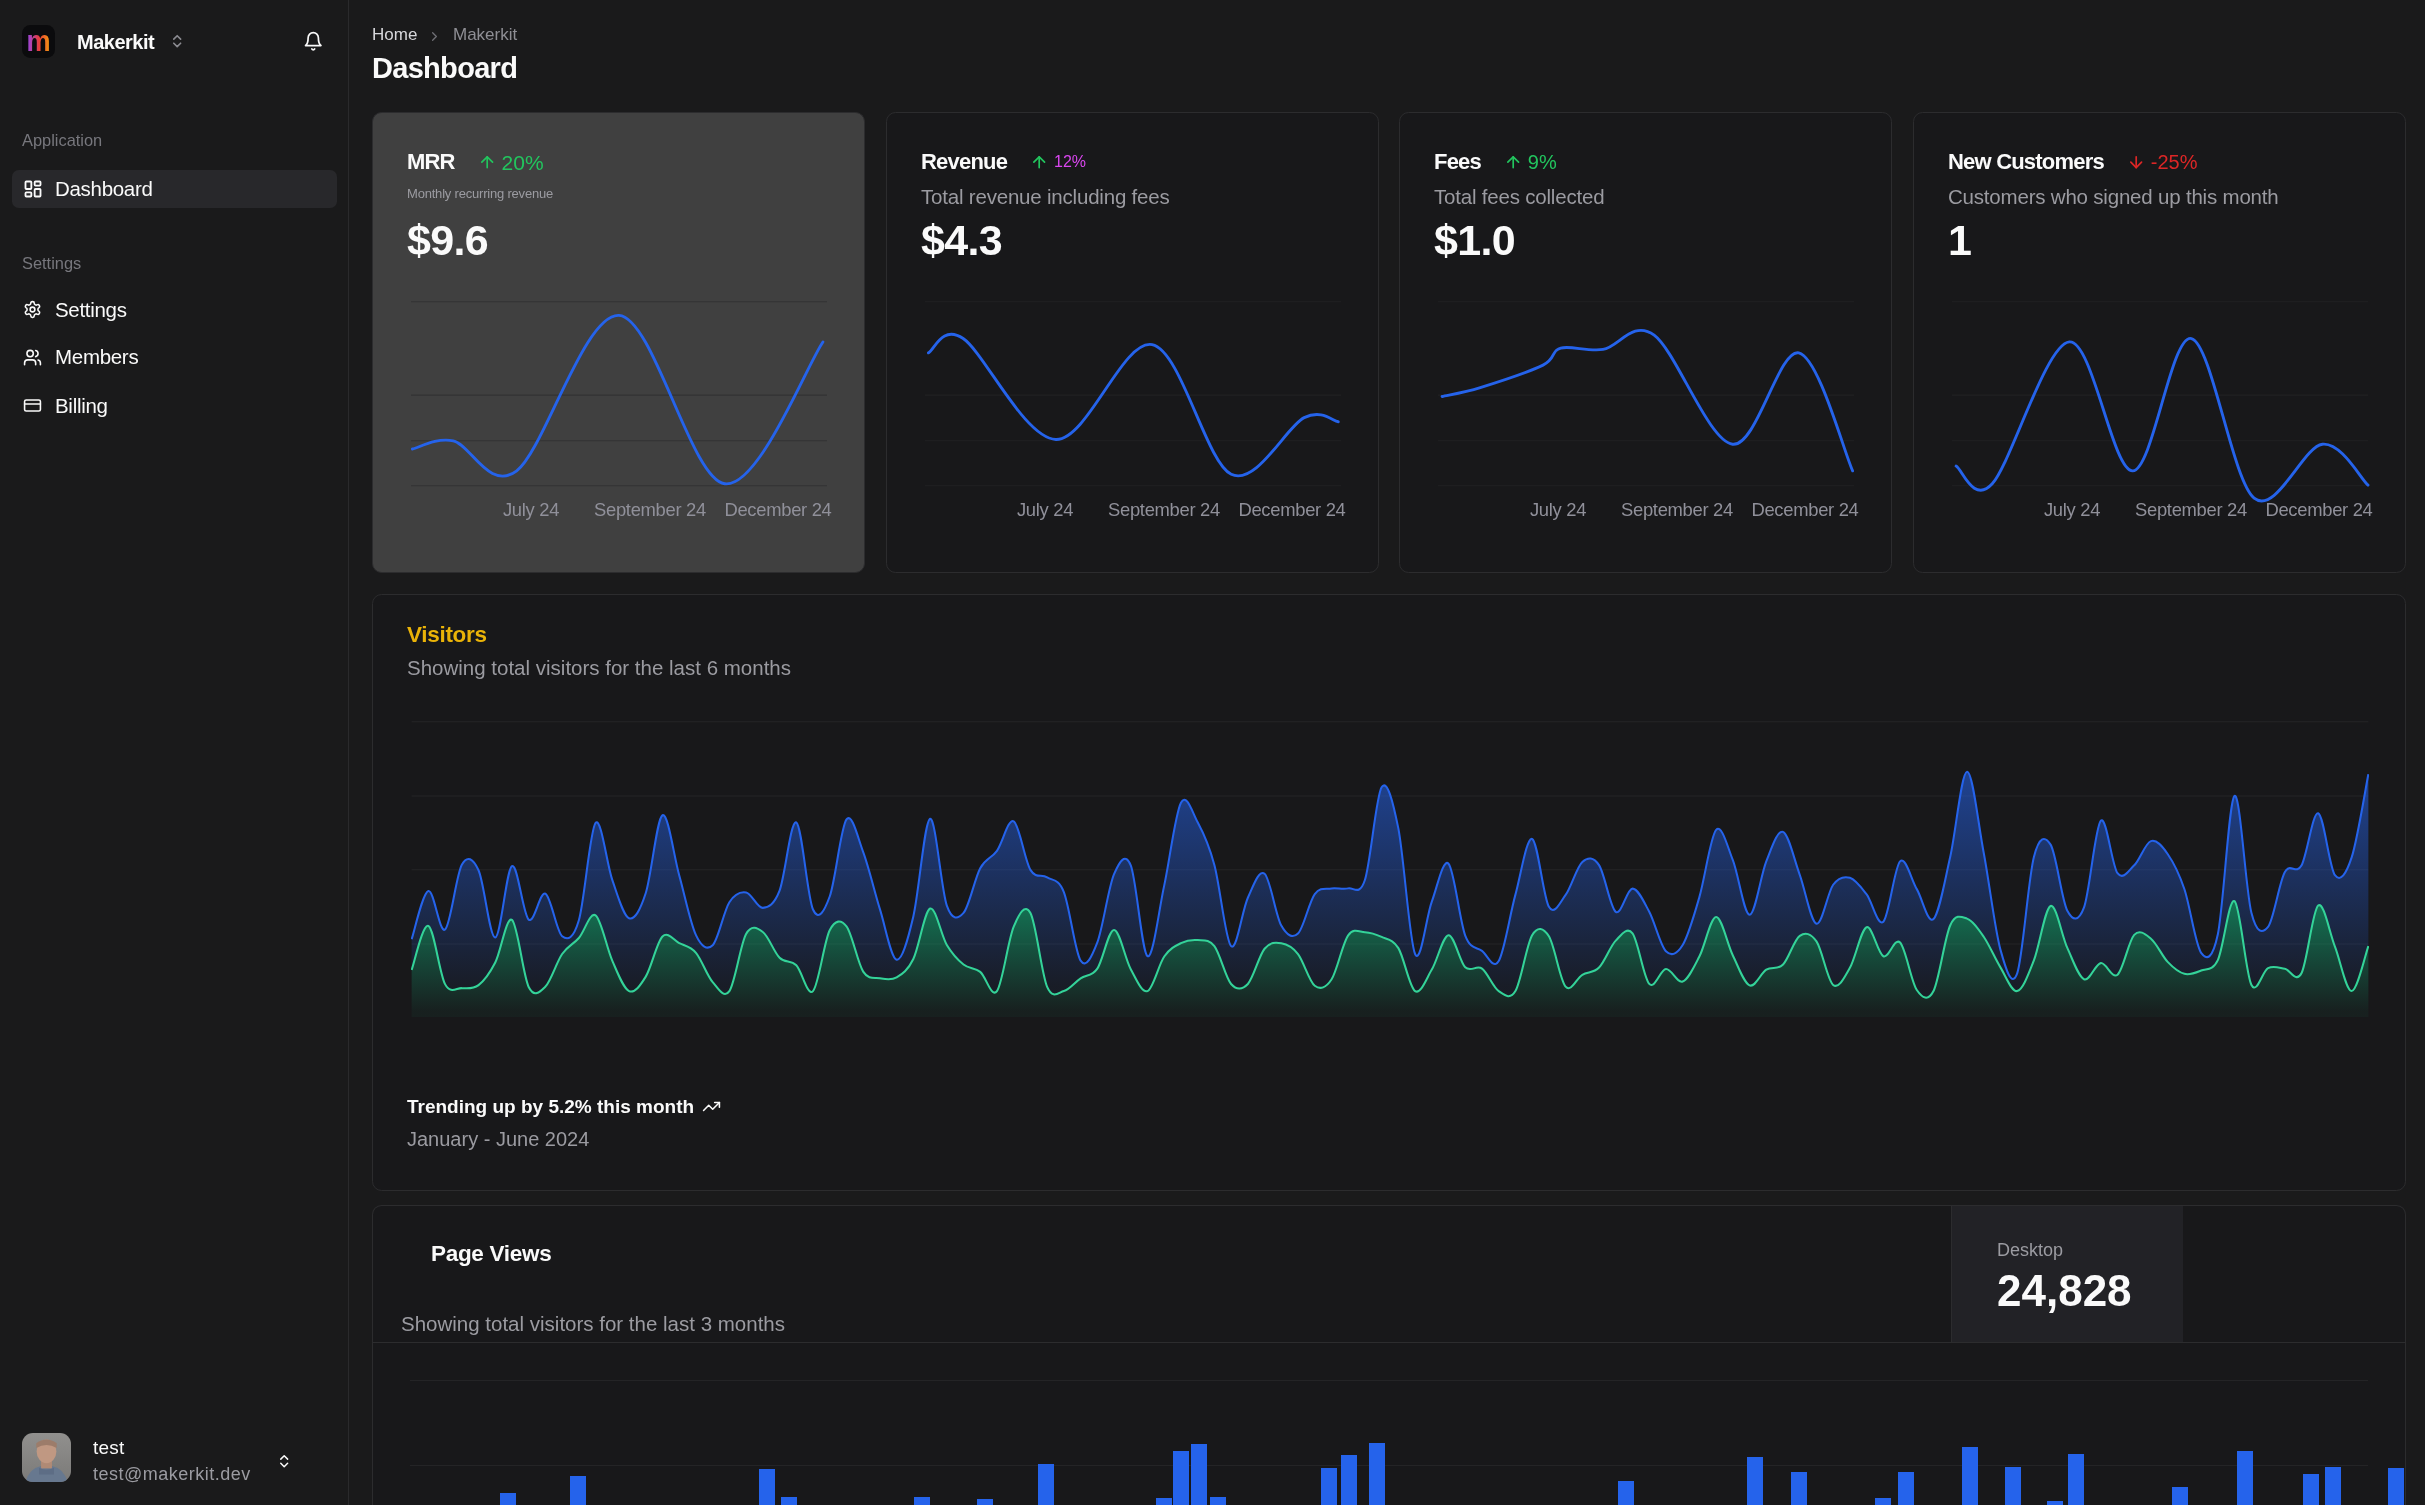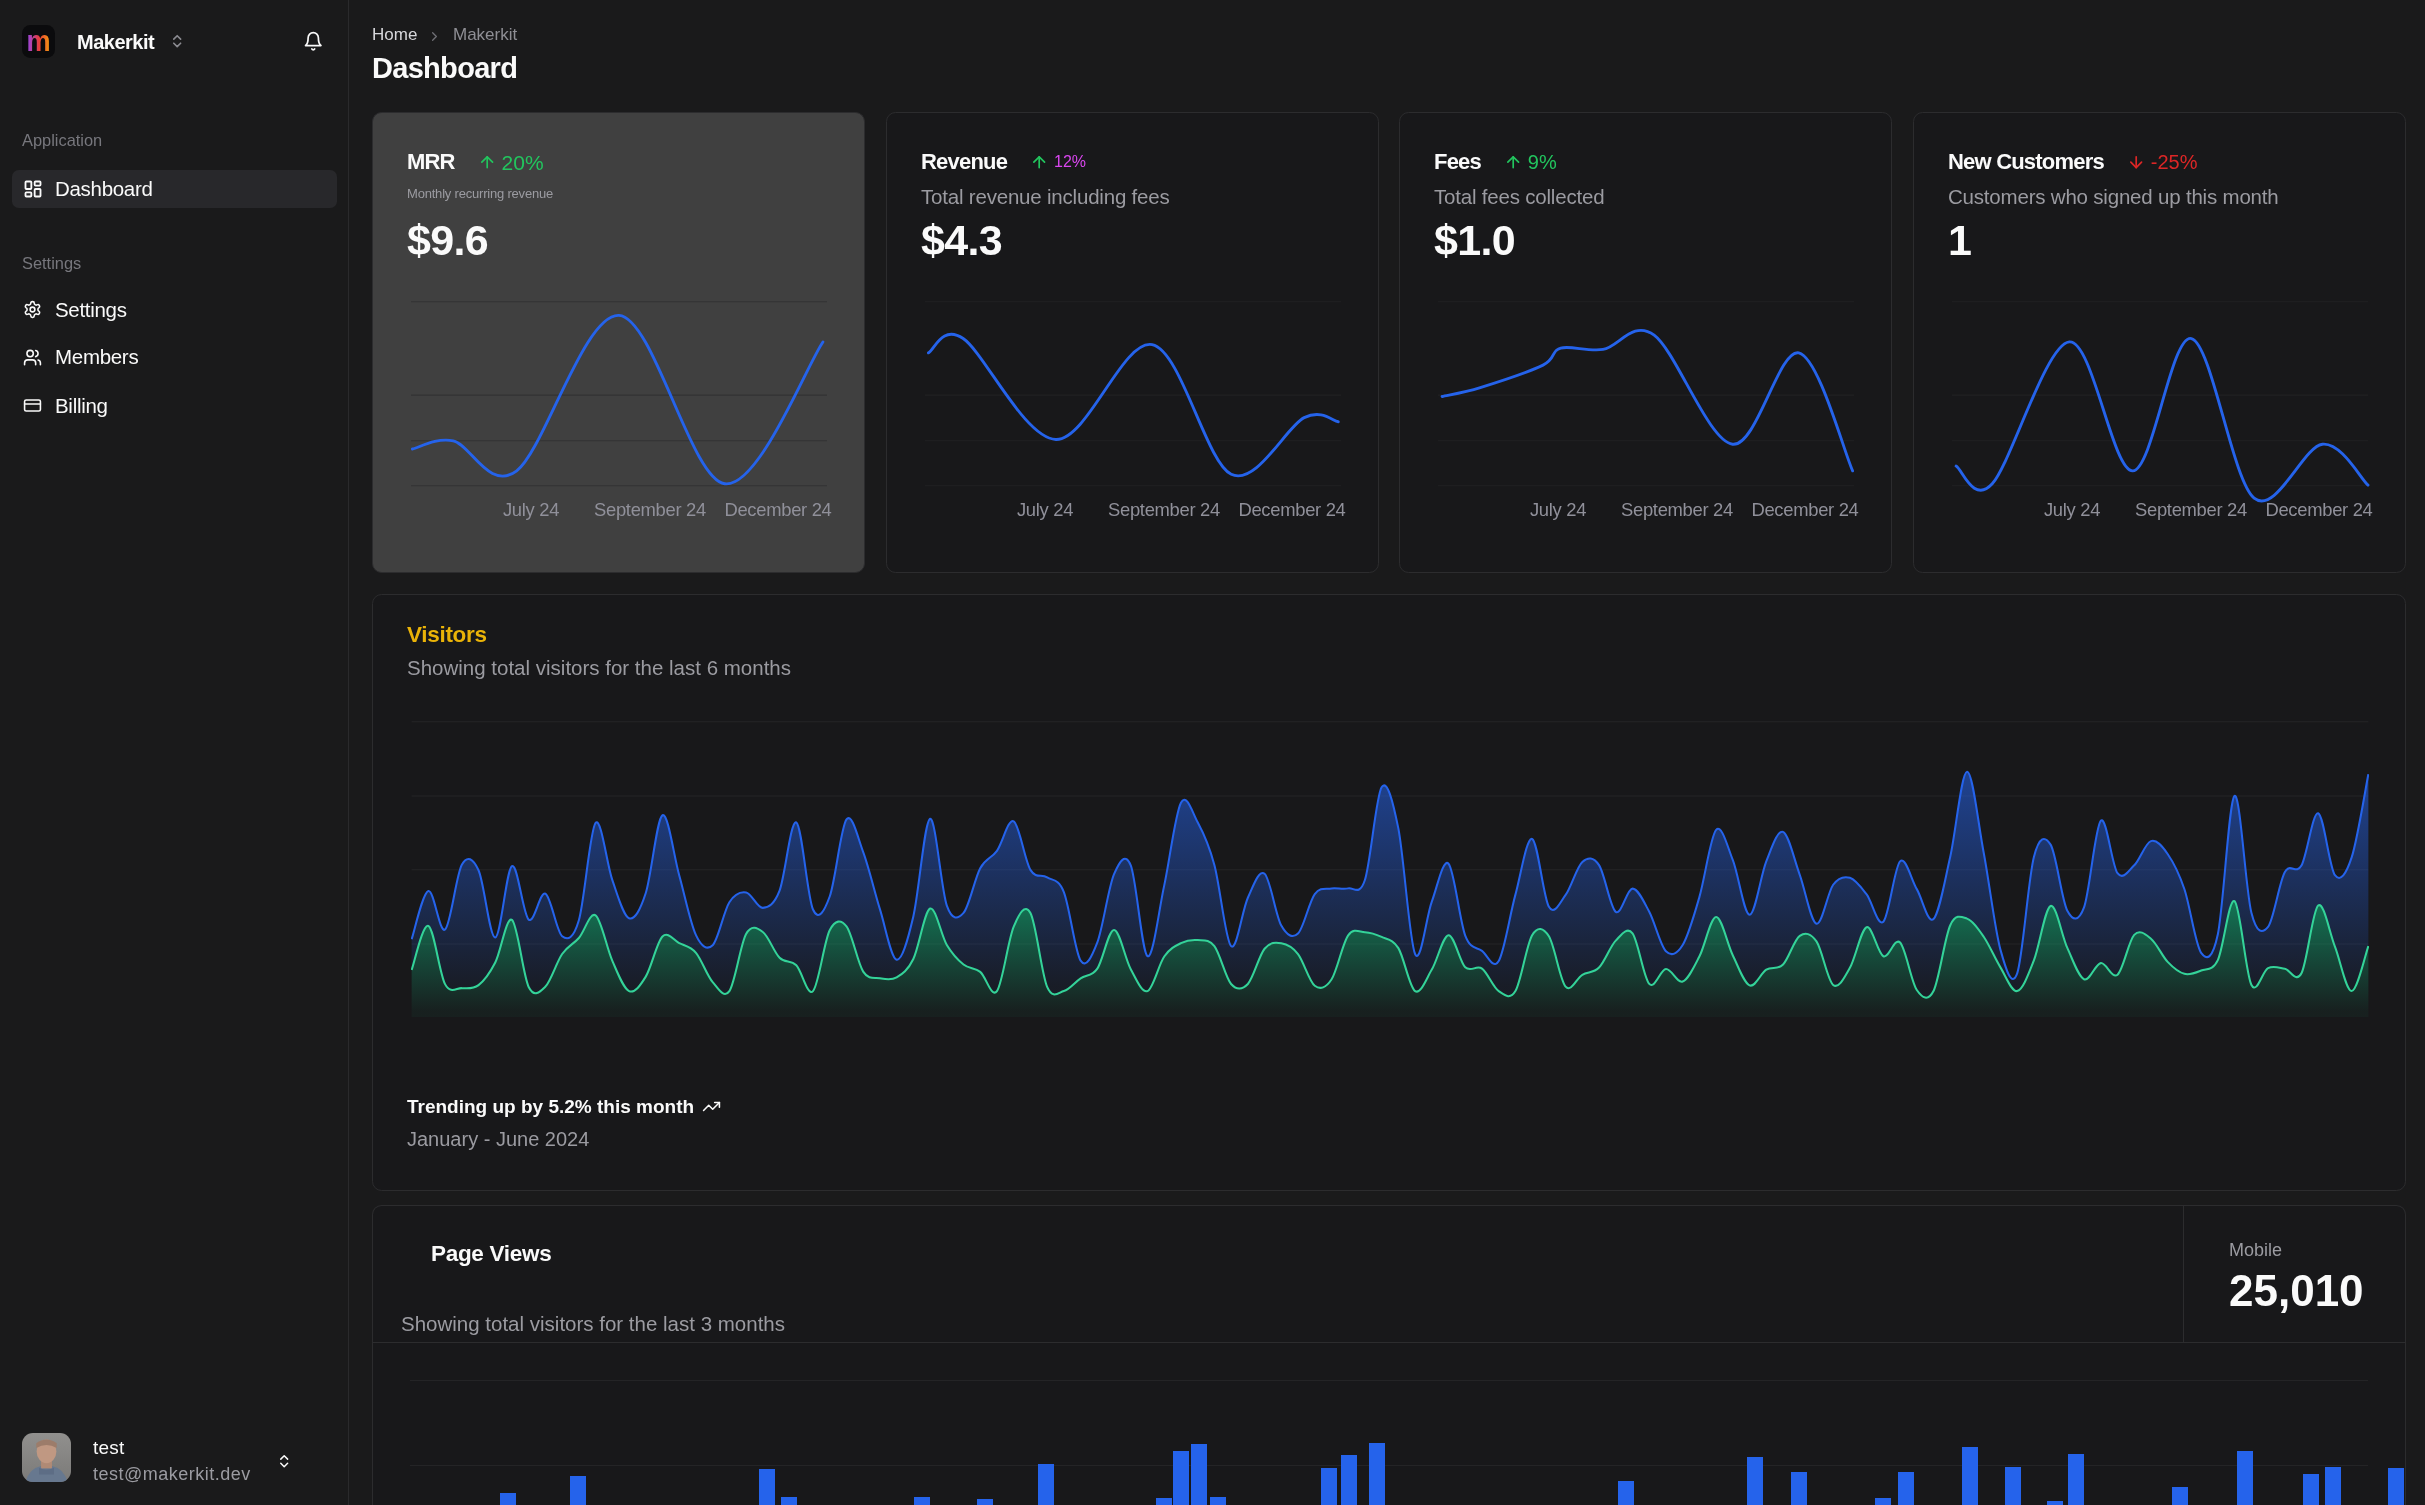--- a/index.html
+++ b/index.html
@@ -141,23 +141,23 @@
           <polyline points="16 7 22 7 22 13"></polyline>
         </svg>
   </div>
   <div style="position:absolute;left:34px;top:534px;font-size:20px;line-height:1;color:#9b9ba1;font-weight:400;letter-spacing:0px;white-space:nowrap;">January - June 2024</div>
 </div>
 
 <div style="position:absolute;left:372px;top:1205px;width:2034px;height:437px;background:#18181a;border:0.7px solid #2c2c2e;border-radius:9.6px 9.6px 0 0;box-sizing:border-box;border-bottom:none">
   <div style="position:absolute;left:34px;top:37px;font-size:22.5px;line-height:1;color:#fafafa;font-weight:700;letter-spacing:-0.3px;white-space:nowrap;margin-left:24px;">Page Views</div>
   <div style="position:absolute;left:28px;top:70px;font-size:20.5px;line-height:1;color:#9b9ba1;font-weight:400;letter-spacing:0px;white-space:nowrap;margin-top:38px;">Showing total visitors for the last 3 months</div>
   <div style="position:absolute;left:0;top:136px;width:2033px;height:0.7px;background:#2c2c2e"></div>
-  <div style="position:absolute;left:1810px;top:0;width:222px;height:136px;border-left:0.7px solid #2c2c2e;box-sizing:border-box;border-radius:0 9.6px 0 0">
-    <div style="position:absolute;left:45px;top:35px;font-size:18px;line-height:1;color:#9b9ba1;font-weight:400;letter-spacing:0px;white-space:nowrap;">Mobile</div>
-    <div style="position:absolute;left:45px;top:63px;font-size:44px;line-height:1;color:#fafafa;font-weight:700;letter-spacing:0px;white-space:nowrap;">25,010</div>
+  <div style="position:absolute;left:1578px;top:0;width:232px;height:136px;background:#222226;border-left:0.7px solid #2c2c2e;box-sizing:border-box">
+    <div style="position:absolute;left:45px;top:35px;font-size:18px;line-height:1;color:#9b9ba1;font-weight:400;letter-spacing:0px;white-space:nowrap;">Desktop</div>
+    <div style="position:absolute;left:45px;top:63px;font-size:44px;line-height:1;color:#fafafa;font-weight:700;letter-spacing:0px;white-space:nowrap;">24,828</div>
   </div>
 </div>
 <div style="position:absolute;left:410px;top:1380px;width:1958px;height:0.7px;background:#242426"></div>
     <div style="position:absolute;left:410px;top:1465px;width:1958px;height:0.7px;background:#242426"></div>
 <div style="position:absolute;left:500px;top:1493px;width:15.7px;height:12.3px;background:#2563eb"></div>
     <div style="position:absolute;left:570px;top:1476px;width:15.7px;height:29px;background:#2563eb"></div>
     <div style="position:absolute;left:759px;top:1469px;width:15.7px;height:36px;background:#2563eb"></div>
     <div style="position:absolute;left:781px;top:1497px;width:15.7px;height:8.2px;background:#2563eb"></div>
     <div style="position:absolute;left:914px;top:1497px;width:15.7px;height:8.2px;background:#2563eb"></div>
     <div style="position:absolute;left:977px;top:1499px;width:15.7px;height:6.1px;background:#2563eb"></div>

